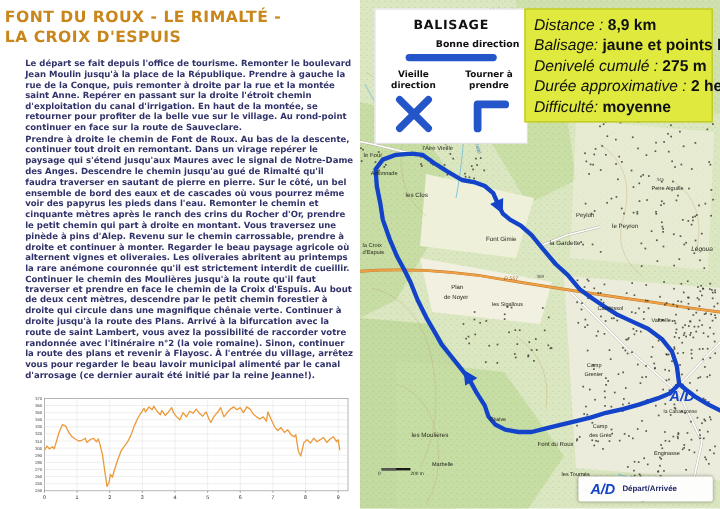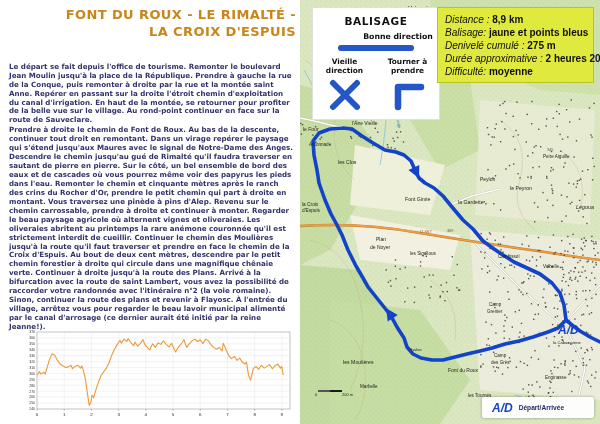--- a/index.html
+++ b/index.html
@@ -1,36 +1,36 @@
 <!DOCTYPE html>
 <html><head>
 <meta charset="utf-8">
 <style>
   html,body{margin:0;padding:0;background:#fff;}
   body{width:600px;height:424px;overflow:hidden;font-family:"DejaVu Sans",sans-serif;}
   .page{display:flex;width:600px;height:424px;}
   
   .left{position:relative;width:300px;height:424px;background:#ffffff;box-sizing:border-box;}
-  .title{color:#c8861b;font-weight:bold;text-align:right;font-size:13px;line-height:1.3;margin:7px 4px 22px;letter-spacing:.4px;}
+  .title{color:#c8861b;font-weight:bold;text-align:left;font-size:13px;line-height:1.3;margin:7px 4px 8px;letter-spacing:.4px;}
   .body-text{color:#31336a;font-weight:bold;font-size:7.1px;line-height:1.26;margin:0 5px 0 9px;}
-  .body-text p{margin:0 0 1px 0;}
+  .body-text p{margin:0 0 1px 12px;}
   .chart{position:absolute;left:22px;top:329px;}
   .chart svg{display:block;}
   
   .right{position:relative;width:300px;height:424px;overflow:hidden;}
   .right svg.map{position:absolute;left:0;top:0;}
   .balisage{position:absolute;left:12px;top:7px;width:128px;height:113px;background:#ffffff;border:1px solid #e0e0e0;text-align:center;box-sizing:border-box;font-family:"DejaVu Sans",sans-serif;}
   .balisage .bt{font-size:10.5px;font-weight:bold;letter-spacing:.6px;margin-top:7px;color:#111;}
   .balisage .bd{font-size:7.8px;font-weight:bold;margin:5px 0 4px;color:#111;padding-left:44px;}
   .balisage .bar{width:76px;height:6px;background:#2456c9;border-radius:3px;margin:0 auto;}
   .balisage .cols{display:flex;margin-top:7px;}
   .balisage .col{flex:1;font-size:7.4px;font-weight:bold;line-height:1.15;color:#111;}
   .balisage .ic{margin-top:4px;}
   .info{position:absolute;left:137px;top:7px;width:157px;background:#dfe93e;border:1px solid #b9c324;padding:5px 7px 4px;box-sizing:border-box;font-family:"Liberation Sans",sans-serif;}
-  .info .row{font-size:10px;line-height:1.3;color:#101010;white-space:nowrap;}
+  .info .row{font-size:13px;line-height:1.3;color:#101010;white-space:nowrap;}
   .info .lbl{font-style:italic;}
   .info .val{font-weight:bold;}
   .adbox{position:absolute;left:182px;top:397px;width:112px;height:21px;background:#fdfdfb;border-radius:2px;display:flex;align-items:center;box-shadow:0 0 3px rgba(0,0,0,.35);}
   .adbox .ad{color:#1243c8;font-weight:bold;font-style:italic;font-size:12px;margin:0 6px 0 10px;font-family:"Liberation Sans",sans-serif;}
   .adbox .dep{color:#232a6a;font-weight:bold;font-size:6.6px;font-family:"Liberation Sans",sans-serif;}
   .ign{position:absolute;left:246px;top:71px;width:45px;height:27px;background:rgba(246,246,242,.85);border:1px solid #d2d2ca;box-sizing:border-box;padding:2px 3px;}
   .ign .t{font-weight:bold;font-size:11px;color:#61655a;line-height:1;font-family:"Liberation Sans",sans-serif;}
   .ign .l{height:1px;background:#a7a89e;margin-top:2px;}
 </style>
 </head>

